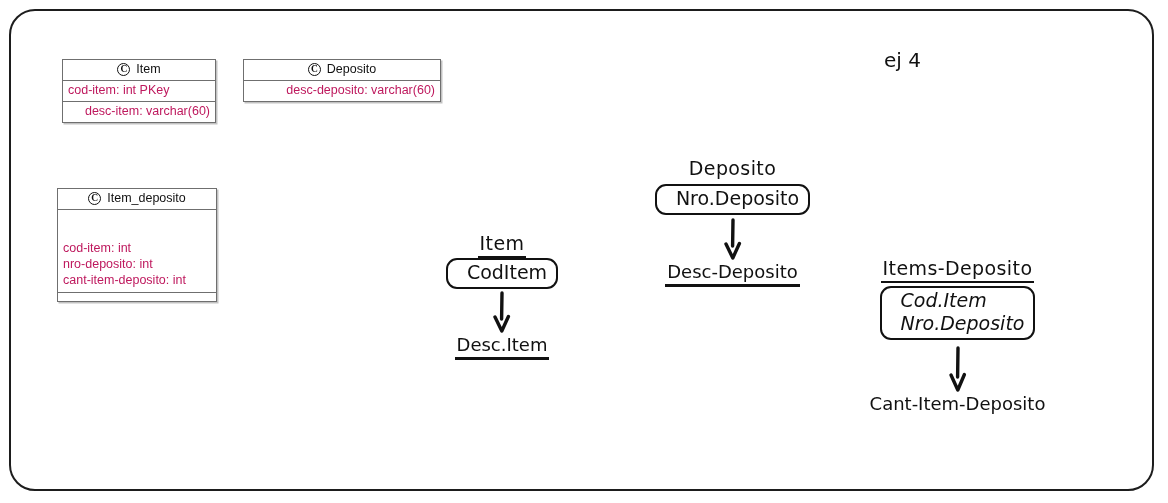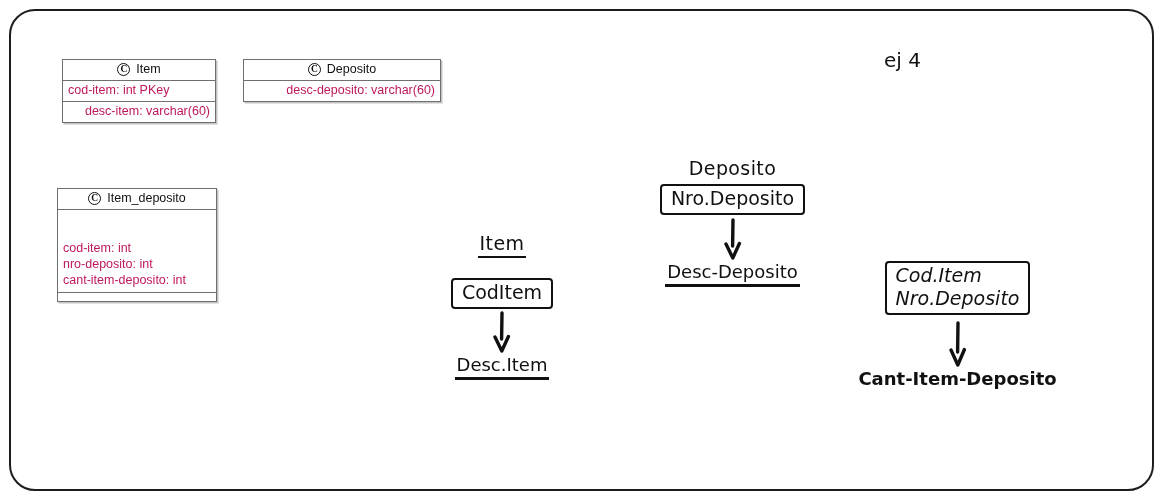--- a/index.html
+++ b/index.html
@@ -87,36 +87,36 @@
     letter-spacing: 0.4px;
     text-align: center;
     border-bottom: 2px solid #111;
     display: inline-block;
     padding: 0 2px 1px 2px;
     line-height: 1.15;
   }
   .hw-title.plain { border-bottom: none; }
   .hw-key-box {
     border: 2.6px solid #111;
-    border-radius: 4px;
-    display: inline-block;
-    padding: 1px 9px 3px 9px;
+    border-radius: 11px;
+    display: inline-block;
+    padding: 1px 9px 3px 19px;
     font-size: 19px;
     line-height: 1.22;
     text-align: left;
     background: #fff;
   }
   .hw-target {
     font-size: 18px;
     border-bottom: 3px solid #111;
     display: inline-block;
     padding: 0 2px 1px 2px;
     line-height: 1.15;
   }
-  .hw-target.no-underline { border-bottom: none; font-weight: bold; }
+  .hw-target.no-underline { border-bottom: none; }
 
   
   .stack { display: flex; flex-direction: column; align-items: center; }
 
   
   .arrow { display: block; }
 
   
   #ej-note {
     position: absolute;
@@ -155,21 +155,21 @@
       <span>Item_deposito</span>
     </div>
     <div class="uml-compartment multi" style="white-space:pre;margin-top:27px;">cod-item: int
 nro-deposito: int
 cant-item-deposito: int</div>
     <div class="uml-compartment empty"></div>
   </div>
 
   <div class="hw stack" style="left:432px; top:233px; width:140px;">
     <div class="hw-title">Item</div>
-    <div class="hw-key-box" style="margin-top:20px;">
+    <div class="hw-key-box" style="margin-top:0;">
       <span style="white-space:pre;">CodItem</span>
     </div>
     <svg class="arrow" width="26" height="44" viewBox="0 0 26 44" style="margin-top:2px;">
       <path d="M13 2 L12.6 28" stroke="#111" stroke-width="3.4" fill="none" stroke-linecap="round"></path>
       <path d="M6 26 L12.8 40 L19.4 25.5" stroke="#111" stroke-width="3.4" fill="none" stroke-linecap="round" stroke-linejoin="round"></path>
     </svg>
     <div class="hw-target">Desc.Item</div>
   </div>
 
   <div class="hw stack" style="left:640px; top:158px; width:185px;">
@@ -178,20 +178,21 @@
       <span style="white-space:pre;">Nro.Deposito</span>
     </div>
     <svg class="arrow" width="26" height="44" viewBox="0 0 26 44" style="margin-top:3px;">
       <path d="M13 2 L12.6 28" stroke="#111" stroke-width="3.4" fill="none" stroke-linecap="round"></path>
       <path d="M6 26 L12.8 40 L19.4 25.5" stroke="#111" stroke-width="3.4" fill="none" stroke-linecap="round" stroke-linejoin="round"></path>
     </svg>
     <div class="hw-target">Desc-Deposito</div>
   </div>
 
   <div class="hw stack" style="left:850px; top:258px; width:215px;">
+    <div class="hw-title">Items-Deposito</div>
     <div class="hw-key-box" style="margin-top:3px;font-style:italic;">
       <span style="white-space:pre;">Cod.Item
 Nro.Deposito</span>
     </div>
     <svg class="arrow" width="26" height="48" viewBox="0 0 26 48" style="margin-top:6px;">
       <path d="M13 2 L12.6 31" stroke="#111" stroke-width="3.4" fill="none" stroke-linecap="round"></path>
       <path d="M6 29 L12.8 44 L19.4 28.5" stroke="#111" stroke-width="3.4" fill="none" stroke-linecap="round" stroke-linejoin="round"></path>
     </svg>
     <div class="hw-target no-underline">Cant-Item-Deposito</div>
   </div>

